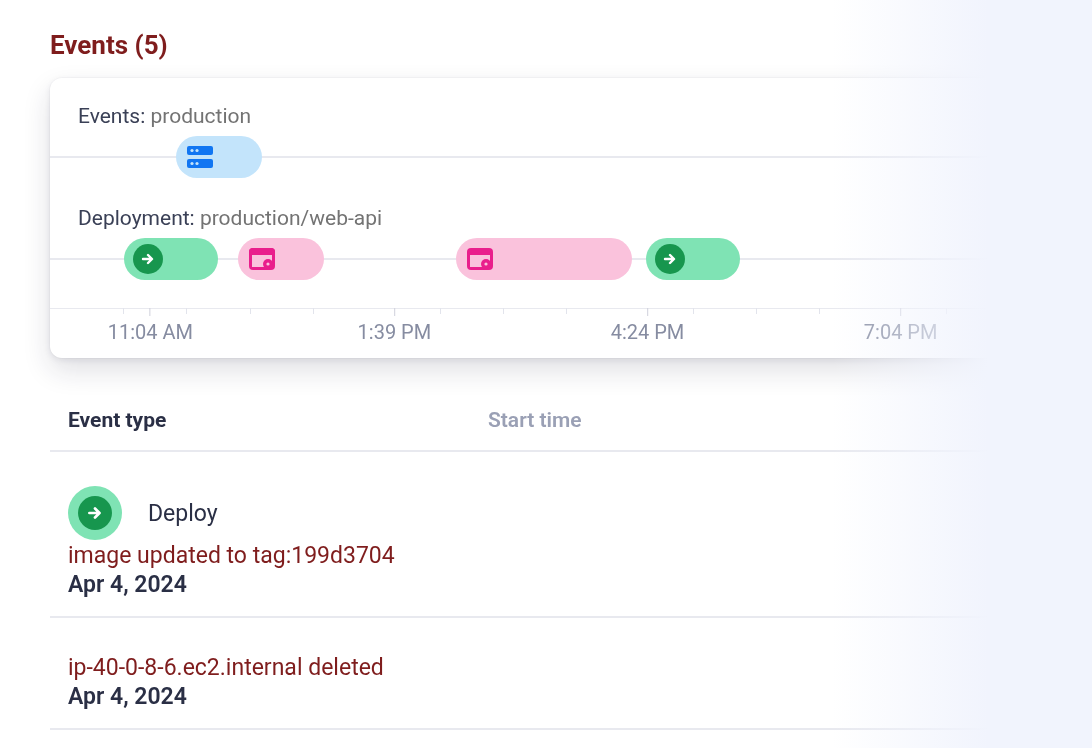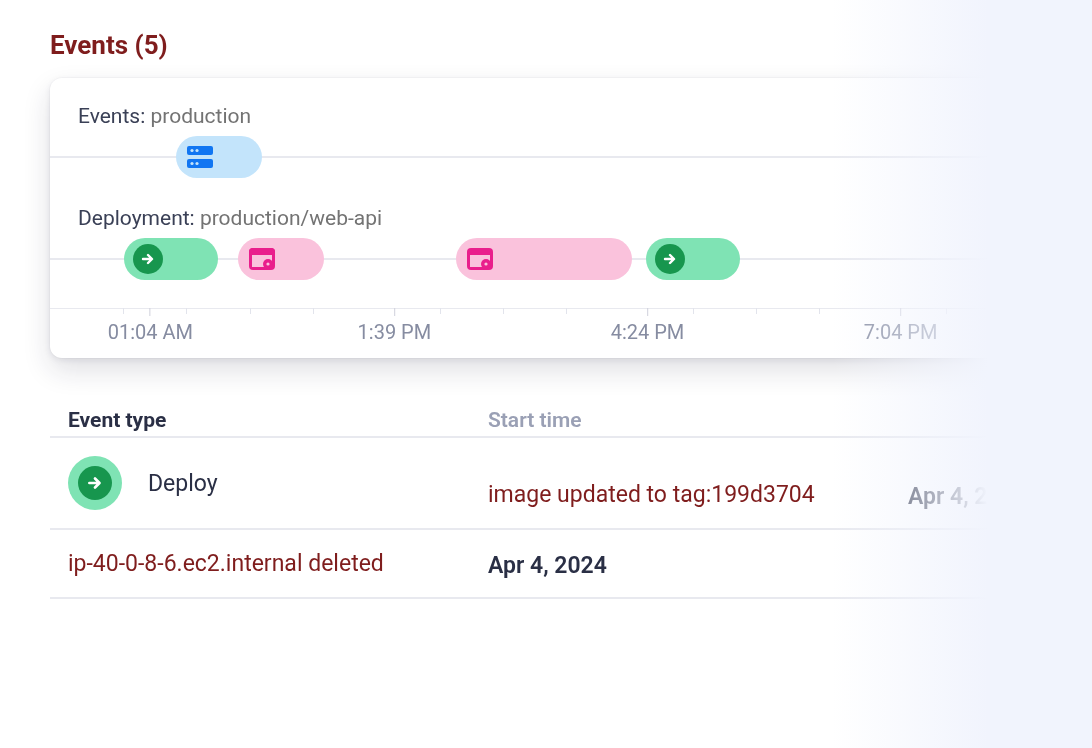--- a/index.html
+++ b/index.html
@@ -121,30 +121,31 @@
   .table {
     margin-top: 36px;
     width: 1040px;
   }
   .thead {
     display: flex;
     font-size: 21px;
     font-weight: 700;
     color: #2a2f45;
     border-bottom: 2px solid #e8e9ef;
-    padding: 14px 0 4px 18px;
+    padding: 14px 0 18px 18px;
   }
   .col-type { width: 420px; }
   .col-summary { width: 420px; }
   .col-start { color: #9aa0b5; font-weight: 600; }
   .trow {
     display: flex;
-    align-items: flex-end;
+    align-items: flex-start;
     border-bottom: 2px solid #e8e9ef;
-    padding: 18px 0 18px 18px;
+    padding: 34px 0 18px 18px;
+    flex-direction: column;
   }
   .trow .col-type {
     display: flex;
     align-items: center;
     gap: 26px;
     font-size: 23px;
     color: #2a2f45;
   }
   .trow .col-summary {
     font-size: 23px;
@@ -245,21 +246,21 @@
       <span class="minor" style="left:12%"></span>
       <span class="minor" style="left:19%"></span>
       <span class="minor" style="left:26%"></span>
       <span class="minor" style="left:40%"></span>
       <span class="minor" style="left:47%"></span>
       <span class="minor" style="left:54%"></span>
       <span class="minor" style="left:68%"></span>
       <span class="minor" style="left:75%"></span>
       <span class="minor" style="left:82%"></span>
       <span class="minor" style="left:96%"></span>
-      <div class="tick" style="left:8%"><span class="tm"></span><span class="lbl">01:04 AM</span></div>
+      <div class="tick" style="left:8%"><span class="tm"></span><span class="lbl">11:04 AM</span></div>
       <div class="tick" style="left:35%"><span class="tm"></span><span class="lbl">1:39 PM</span></div>
       <div class="tick" style="left:63%"><span class="tm"></span><span class="lbl">4:24 PM</span></div>
       <div class="tick" style="left:91%"><span class="tm"></span><span class="lbl">7:04 PM</span></div>
     </div>
   </div>
 
   <div class="table">
     <div class="thead">
       <div class="col-type">Event type</div>
       <div class="col-start">Start time</div>

